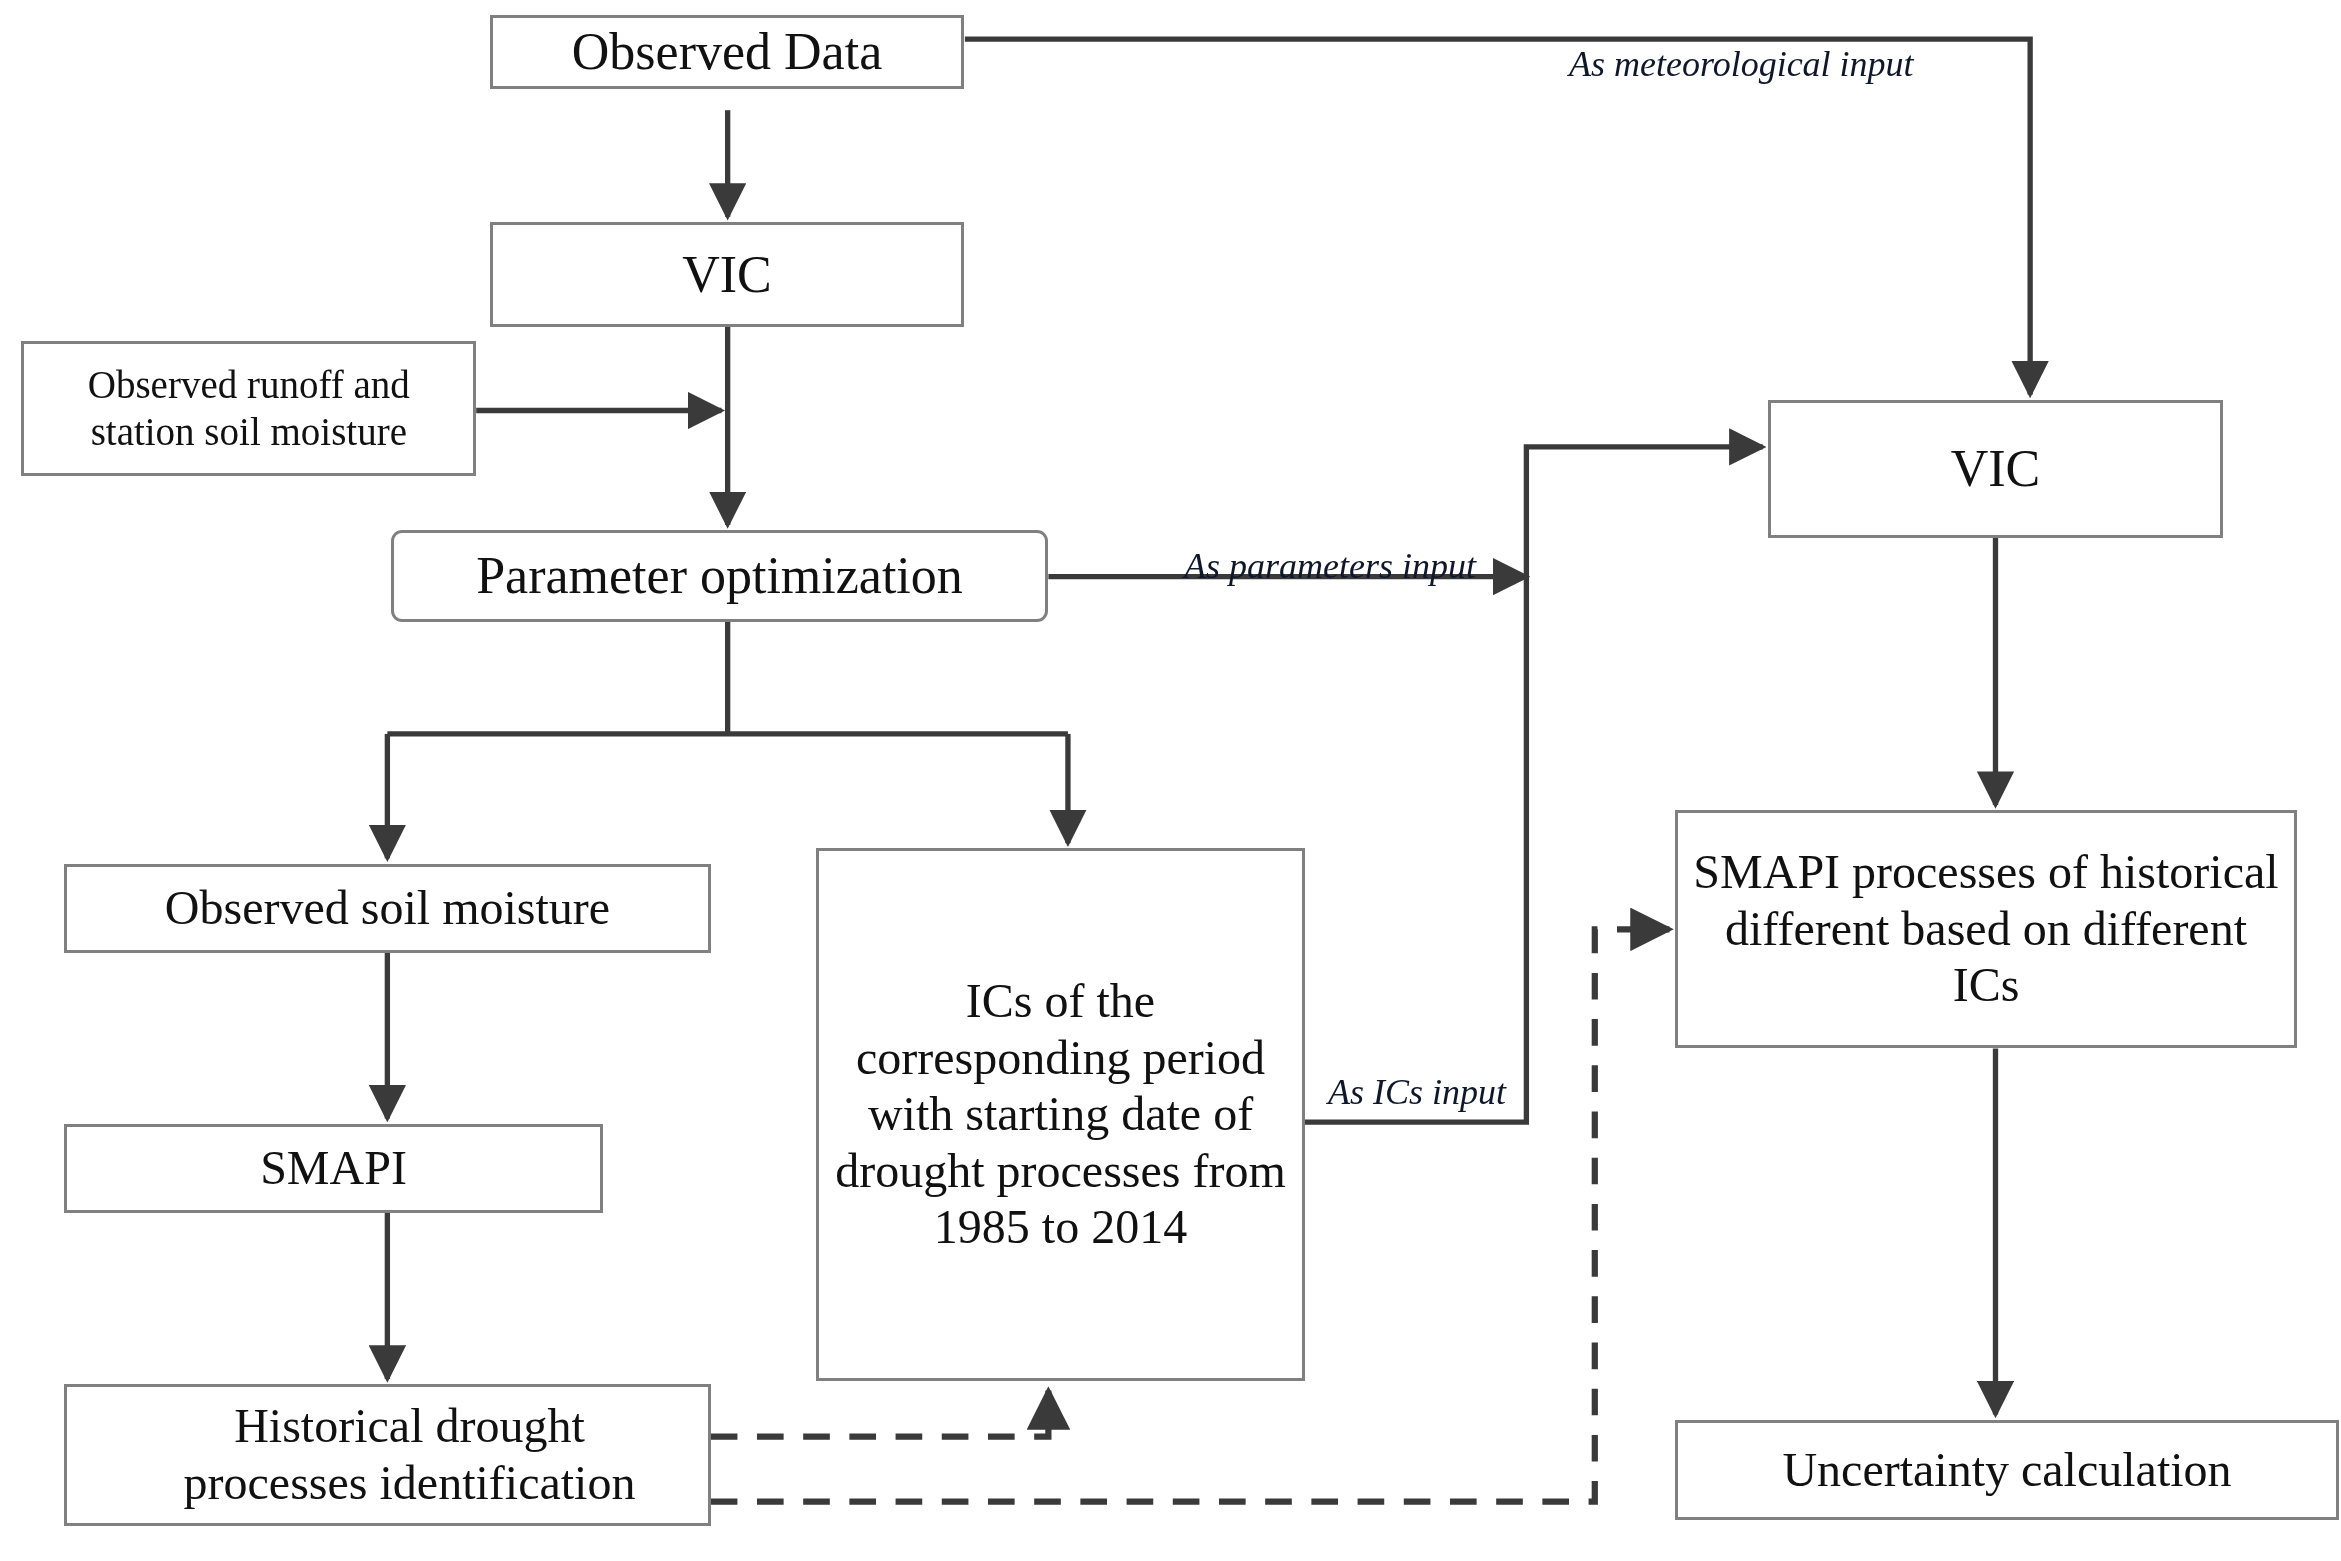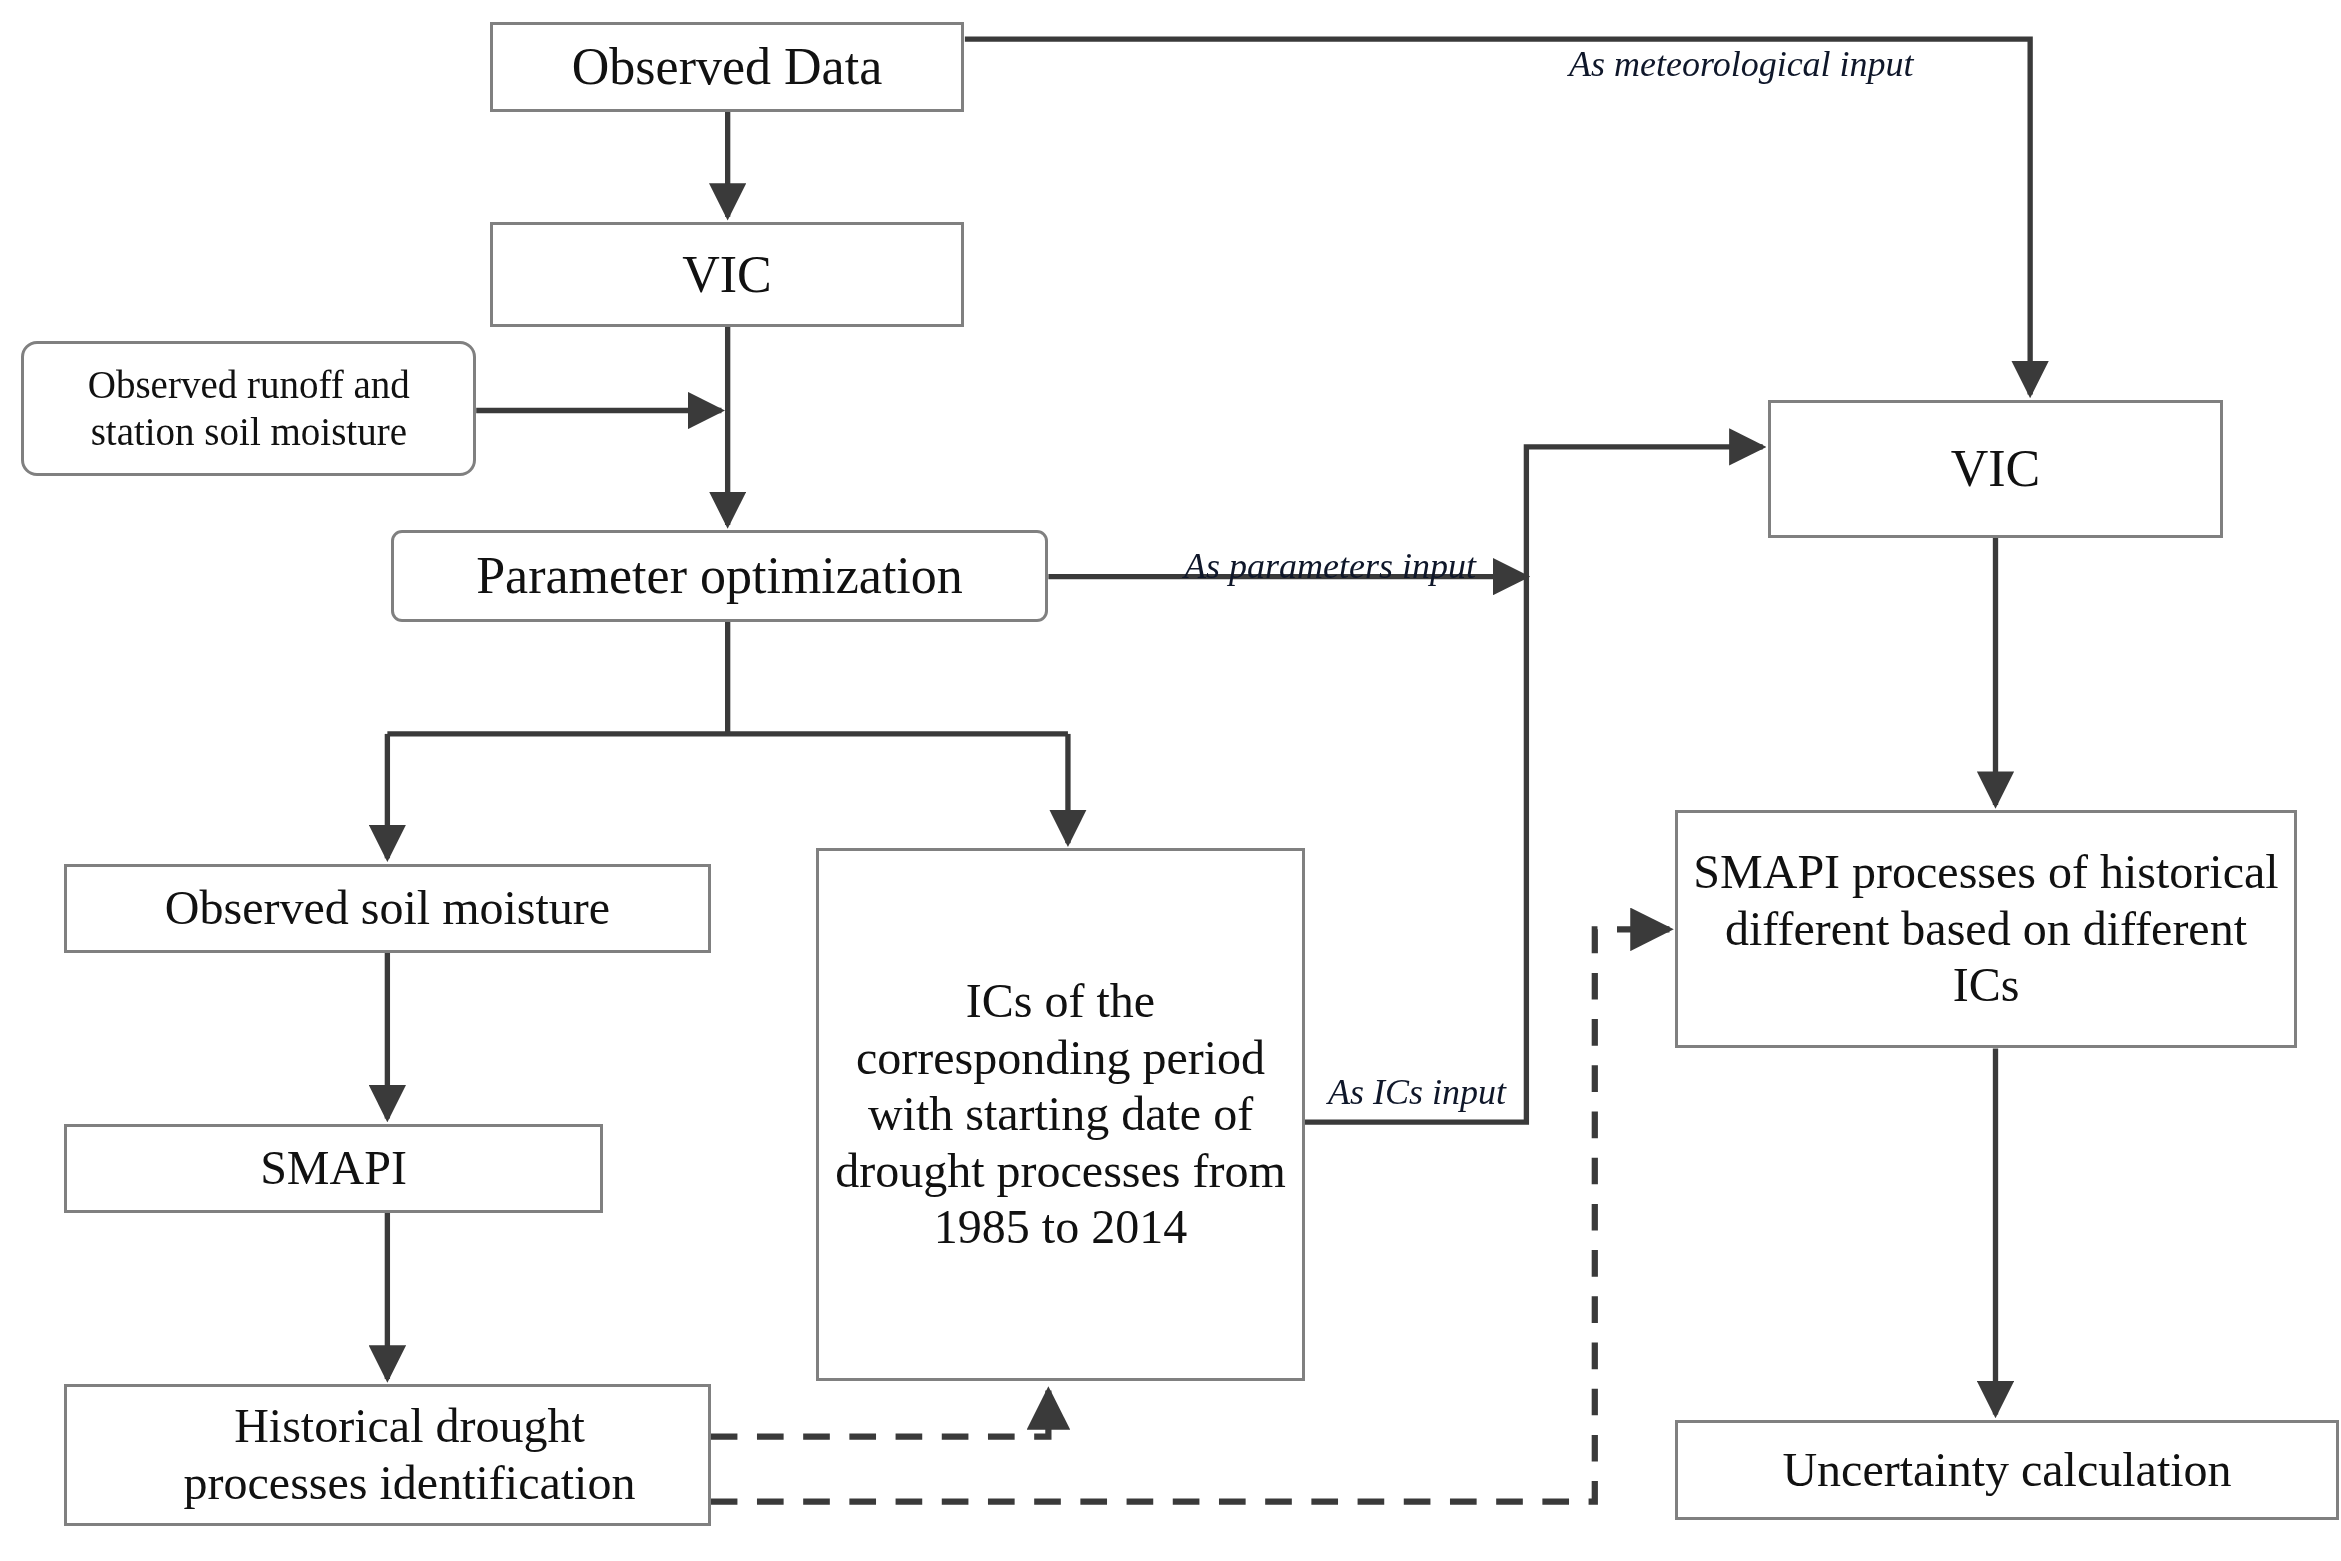--- a/index.html
+++ b/index.html
@@ -49,23 +49,23 @@
   .edge-label {
     position: absolute;
     font-style: italic;
     color: #0f172a;
     white-space: nowrap;
     z-index: 3;
     font-family: "Liberation Serif", "DejaVu Serif", serif;
   }
 
   
-  #node-observed-data      { left: 490px;  top: 22px;   width: 474px; height: 90px; font-size: 52px; }
+  #node-observed-data      { left: 490px;  top: 15px;   width: 474px; height: 74px; font-size: 52px; }
   #node-vic-left           { left: 490px;  top: 222px;  width: 474px; height: 105px; font-size: 52px; }
-  #node-observed-runoff    { left: 21.3px;   top: 341px;  width: 455px; height: 135px; font-size: 39px; border-radius: 16px; }
+  #node-observed-runoff    { left: 21.3px;   top: 341px;  width: 455px; height: 135px; font-size: 39px; }
   #node-param-opt          { left: 391px;  top: 530px;  width: 657px; height: 92px; font-size: 52px; border-radius: 11px; }
   #node-sim-soil-moisture  { left: 64px;   top: 864px;  width: 647px; height: 89px; font-size: 48px; }
   #node-smapi              { left: 64px;   top: 1124px; width: 539px; height: 89px; font-size: 48px; }
   #node-hist-drought       { left: 64px;   top: 1384px; width: 647px; height: 142px; font-size: 48px; padding-left: 44px; }
   #node-ics                { left: 816px;  top: 848px;  width: 489px; height: 533px; font-size: 48px; }
   #node-vic-right          { left: 1768px; top: 400px;  width: 455px; height: 138px; font-size: 52px; }
   #node-smapi-processes    { left: 1675px; top: 810px;  width: 622px; height: 238px; font-size: 48px; }
   #node-uncertainty        { left: 1675px; top: 1420px; width: 664px; height: 100px; font-size: 48px; }
 
   

